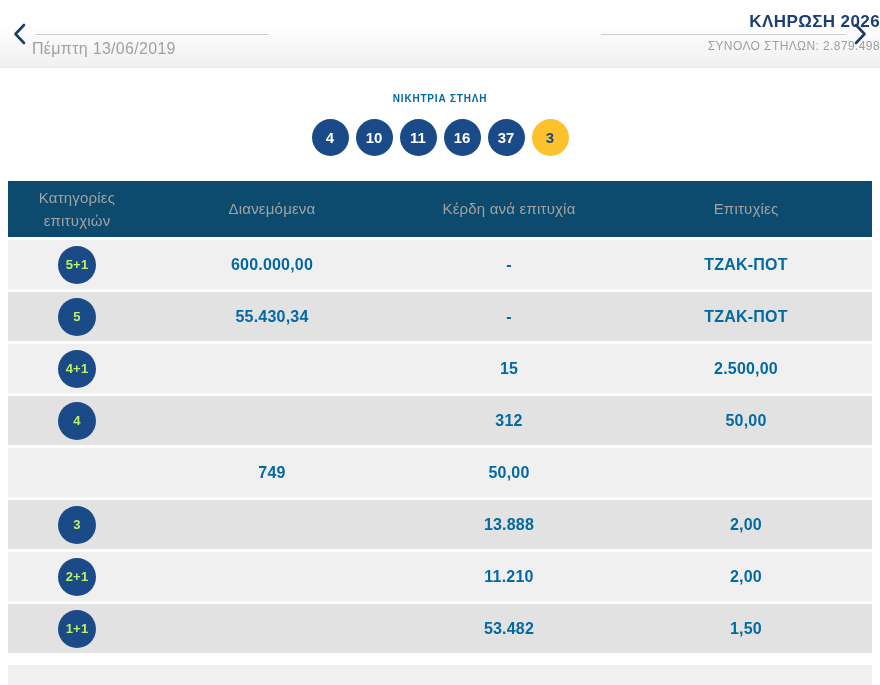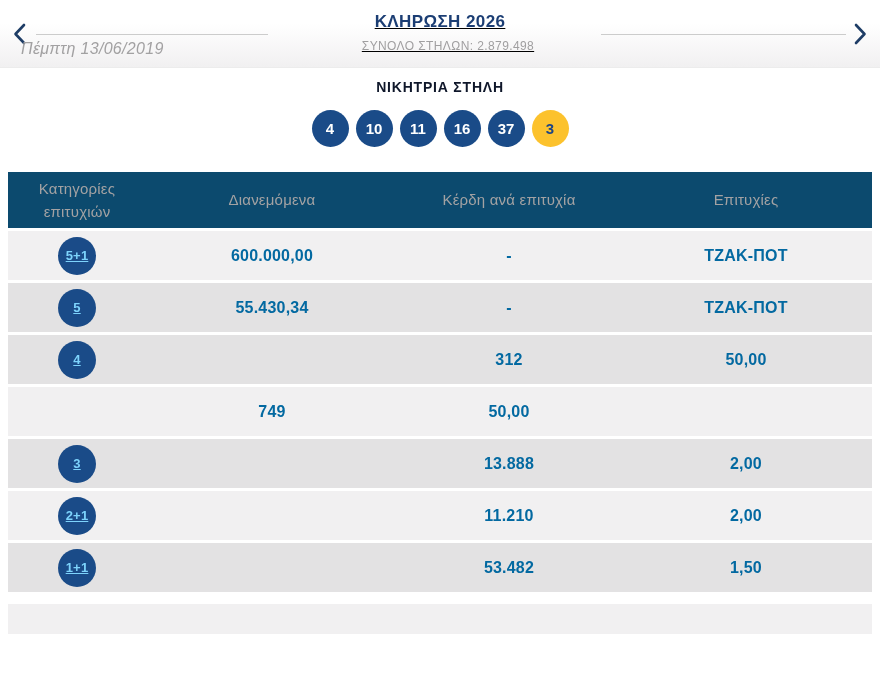--- a/index.html
+++ b/index.html
@@ -20,37 +20,37 @@
     cursor: pointer;
   }
   .chev.left  { left: 8px; }
   .chev.right { right: 9px; }
   .h-line {
     position: absolute; top: 34px; height: 1px; background: #cccccc;
   }
   .h-line.left  { left: 36px;  width: 232px; }
   .h-line.right { left: 601px; width: 245px; }
   .h-date {
-    position: absolute; left: 21px; top: 40px;
-    font-size: 16px; color: #a2a1a2; letter-spacing: 0.3px; font-style: italic;
+    position: absolute; left: 32px; top: 40px;
+    font-size: 16px; color: #a2a1a2; letter-spacing: 0.3px;
   }
   .h-center {
-    position: absolute; left: 0; right: 0; top: 12px; text-align: center; text-decoration: underline;
+    position: absolute; left: 0; right: 0; top: 12px; text-align: right;
   }
   .h-title {
     font-size: 17px; font-weight: bold; color: #1c3e74; letter-spacing: 0.4px;
   }
   .h-sub {
     margin-top: 7px; font-size: 12px; color: #a09fa0; letter-spacing: 0.4px; margin-left: 16px;
   }
 
   
   .win-title {
-    margin-top: 11px; text-align: center;
-    font-size: 14px; font-weight: bold; color: #0f172a; letter-spacing: 0.8px;
+    margin-top: 25px; text-align: center;
+    font-size: 10px; font-weight: bold; color: #0369a1; letter-spacing: 0.8px;
   }
   .balls {
     margin-top: 15px;
     display: flex; justify-content: center; align-items: center; gap: 7px;
   }
   .ball {
     width: 37px; height: 37px; border-radius: 50%;
     background: #1a4b88; color: #ffffff;
     display: flex; align-items: center; justify-content: center;
     font-size: 15px; font-weight: bold;
@@ -74,23 +74,22 @@
     height: 49px; margin-bottom: 3px;
     display: grid; grid-template-columns: 138px 252px 222px 1fr;
     align-items: center;
   }
   .trow.odd  { background: #f1f0f1; }
   .trow.even { background: #e3e2e3; }
   .cell { text-align: center; }
   .badge {
     display: inline-flex; align-items: center; justify-content: center;
     width: 38px; height: 38px; border-radius: 50%;
-    background: #1a4b88; color: #7dd3fc; font-weight: bold; font-size: 13px;
+    background: #1a4b88; color: #bef264; font-weight: bold; font-size: 13px;
     letter-spacing: 0.2px;
-    text-decoration: underline;
   }
   .val { color: #0369a1; font-weight: bold; font-size: 16px; letter-spacing: 0.2px; }
 
   .next-section-bar {
     margin: 12px 8px 0 8px; height: 30px; background: #f1f0f1;
   }
 </style>
 </head>
 <body>
 
@@ -137,20 +136,26 @@
         <div class="cell val">600.000,00</div>
         <div class="cell val">-</div>
         <div class="cell val">ΤΖΑΚ-ΠΟΤ</div>
       </div>
       <div class="trow even">
         <div class="cell"><span class="badge">5</span></div>
         <div class="cell val">55.430,34</div>
         <div class="cell val">-</div>
         <div class="cell val">ΤΖΑΚ-ΠΟΤ</div>
       </div>
+      <div class="trow odd">
+        <div class="cell"><span class="badge">4+1</span></div>
+        <div class="cell val"></div>
+        <div class="cell val">15</div>
+        <div class="cell val">2.500,00</div>
+      </div>
       <div class="trow even">
         <div class="cell"><span class="badge">4</span></div>
         <div class="cell val"></div>
         <div class="cell val">312</div>
         <div class="cell val">50,00</div>
       </div>
       <div class="trow odd">
         <div class="cell val"></div>
         <div class="cell val">749</div>
         <div class="cell val">50,00</div>

